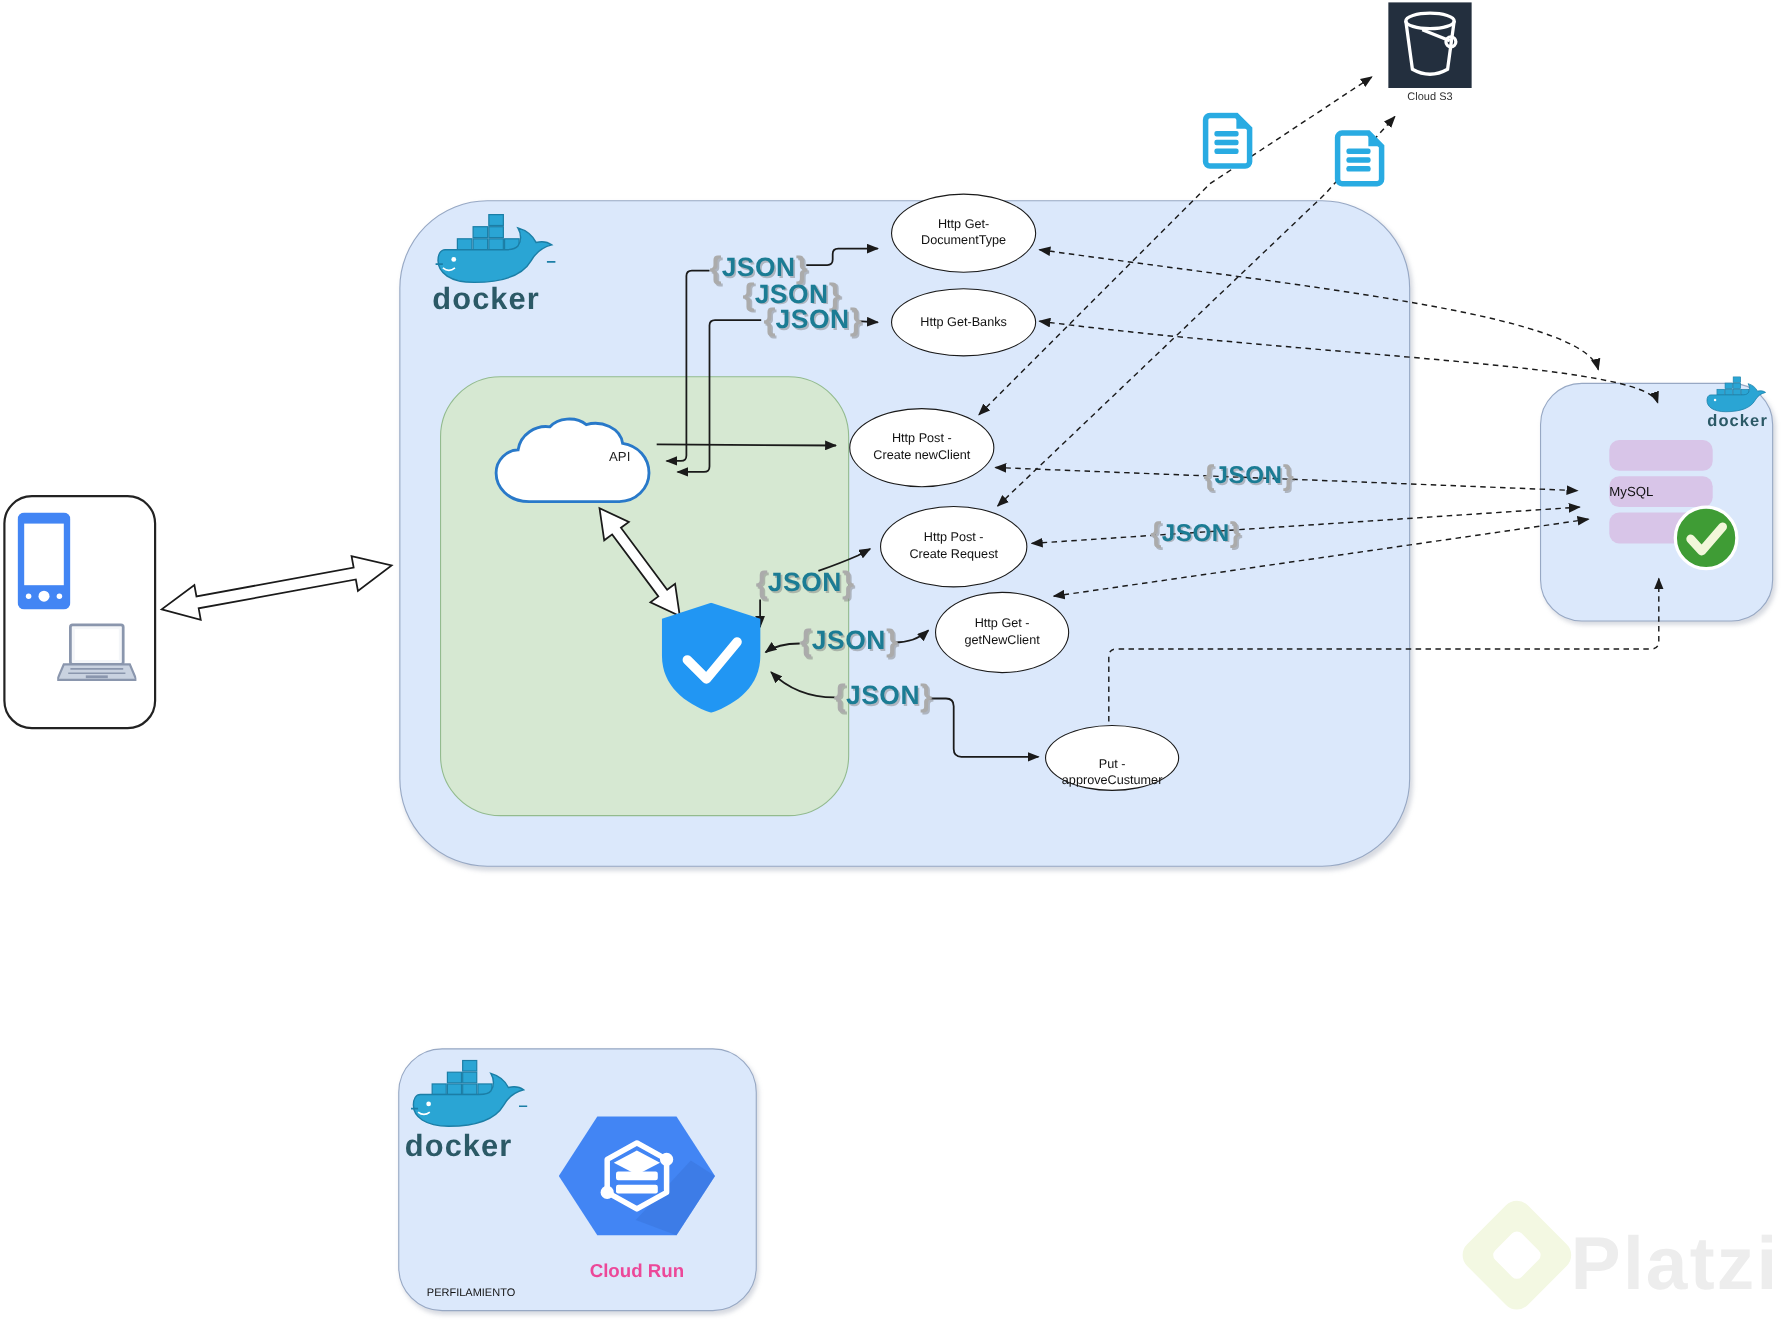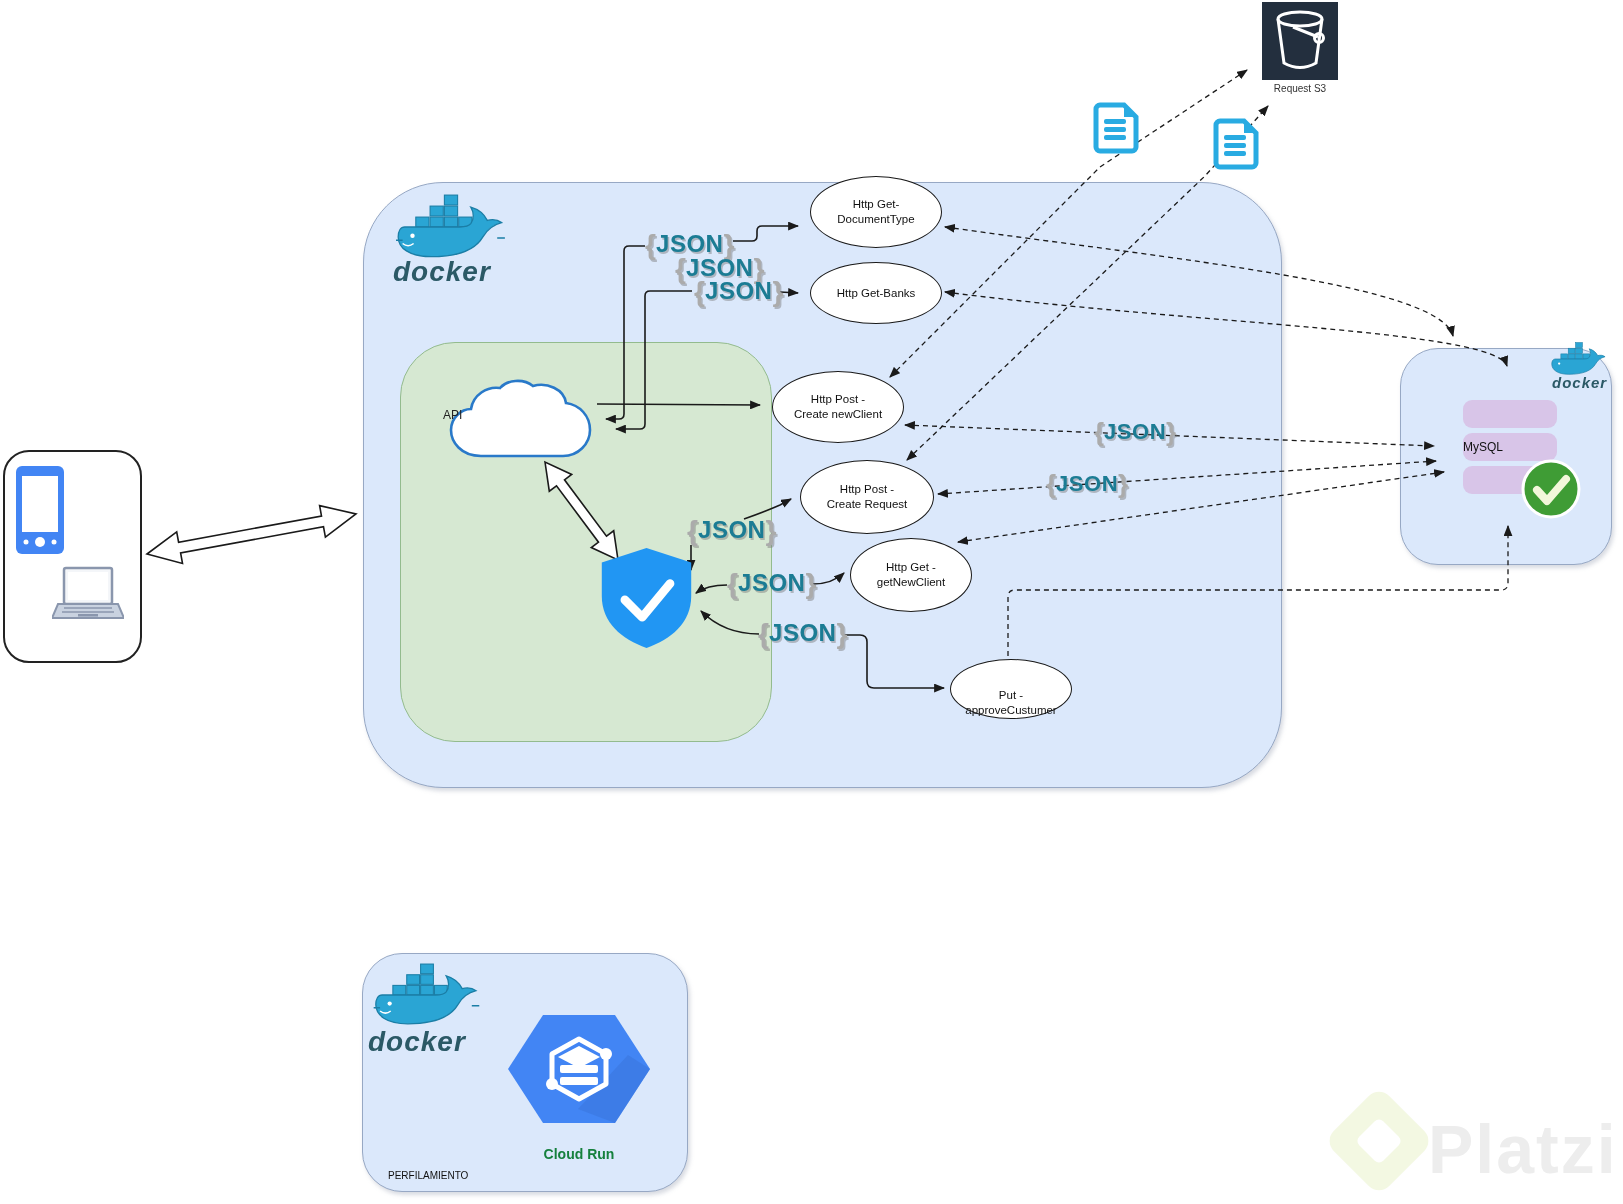--- a/index.html
+++ b/index.html
@@ -9,21 +9,21 @@
   .blue-box{background:#dbe8fb;border:1.5px solid #97a8c4;box-shadow:2px 3px 4px rgba(140,150,170,.35);}
   .green-box{background:#d6e8d2;border:1.5px solid #93bb8e;}
   .white-box{background:#ffffff;border:2px solid #222;}
   .ellipse{position:absolute;background:#ffffff;border:1.4px solid #1a1a1a;border-radius:50%;
            display:flex;align-items:center;justify-content:center;text-align:center;
            font-size:11.5px;line-height:1.3;color:#111;z-index:6;}
   .json{position:absolute;font-weight:bold;z-index:7;white-space:nowrap;
         text-shadow:1.5px 1.5px 0 rgba(120,120,120,.45);}
   .json .brace{color:#ababab;font-size:1.18em;vertical-align:-0.06em;}
   .json .word{color:#1b7c94;letter-spacing:.5px;}
-  .docker-word{position:absolute;font-weight:bold;color:#2b5966;letter-spacing:1px;z-index:6;font-style:italic;}
+  .docker-word{position:absolute;font-weight:bold;color:#2b5966;letter-spacing:1px;z-index:6;}
   .lbl{position:absolute;z-index:7;}
   svg.overlay{position:absolute;left:0;top:0;z-index:4;}
   .icon{position:absolute;z-index:6;}
   .bar{position:absolute;width:94px;height:28px;border-radius:9px;background:#d8c5e8;z-index:5;}
   .mysql-text{position:absolute;z-index:6;font-size:12px;color:#111;width:94px;}
   .watermark-text{position:absolute;font-size:68px;font-weight:bold;color:#ededed;z-index:1;letter-spacing:2px;}
   .wm-diamond{position:absolute;width:78px;height:78px;background:#f3f8e2;transform:rotate(45deg);border-radius:14px;z-index:1;}
   .wm-diamond-inner{position:absolute;width:34px;height:34px;background:#ffffff;transform:rotate(45deg);border-radius:6px;z-index:2;}
 </style>
 </head>
@@ -78,21 +78,21 @@
 
 <svg class="icon" style="left:1262px;top:2px;" width="76" height="78" viewBox="0 0 76 78">
   <rect x="0" y="0" width="76" height="78" fill="#232f3e"></rect>
   <g fill="none" stroke="#ffffff" stroke-width="3">
     <ellipse cx="38" cy="17" rx="22" ry="7"></ellipse>
     <path d="M16,17 L22,61 Q38,70 54,61 L60,17"></path>
     <path d="M31,25 L56,35"></path>
     <circle cx="57" cy="36" r="4.5"></circle>
   </g>
 </svg>
-<div class="lbl" style="left:1250px;top:83px;width:100px;text-align:center;font-size:10px;color:#333;">Request S3</div>
+<div class="lbl" style="left:1250px;top:83px;width:100px;text-align:center;font-size:10px;color:#333;">Cloud S3</div>
 
 <svg class="icon" style="left:1092px;top:102px;" width="48" height="52" viewBox="0 0 48 52">
   <path d="M8,3 h24 l12,12 v30 a4,4 0 0 1 -4,4 h-32 a4,4 0 0 1 -4,-4 v-38 a4,4 0 0 1 4,-4 z" fill="#ffffff" stroke="#29abe2" stroke-width="5"></path>
   <path d="M32,3 l12,12 h-12 z" fill="#29abe2"></path>
   <g fill="#29abe2">
       <rect x="12" y="17" width="22" height="5" rx="2"></rect>
       <rect x="12" y="25" width="22" height="5" rx="2"></rect>
       <rect x="12" y="33" width="22" height="5" rx="2"></rect>
     </g>
 </svg>
@@ -151,21 +151,21 @@
       <rect x="57" y="21" width="12" height="9"></rect>
   </g>
   <path d="M8,30 C4,30 2,34 2,39 C2,49 12,57 32,57 C56,57 72,51 79,39 C83,32 88,28 96,26 C92,23 87,23 83,24 C80,18 75,14 68,12 C71,17 71,23 68,27 C66,29.5 62,30 58,30 Z" fill="#2aa5d4" stroke="#1b7ea6" stroke-width="1.2"></path>
   <circle cx="15" cy="38" r="2" fill="#ffffff"></circle>
 </svg>
 <div class="docker-word" style="left:1552px;top:374px;font-size:15px;">docker</div>
 
 <svg class="icon" style="left:443px;top:378px;" width="155" height="85" viewBox="0 0 155 85">
   <path d="M38,78 C18,78 8,64 8,52 C8,40 18,31 28,31 C30,17 44,8 57,10 C64,2 80,0 90,8 C104,4 121,11 123,25 C137,27 147,38 147,52 C147,66 135,78 120,78 Z" fill="#ffffff" stroke="#2979c9" stroke-width="2.6"></path>
 </svg>
-<div class="lbl" style="left:443px;top:408px;width:130px;text-align:left;font-size:12px;color:#222;">API</div>
+<div class="lbl" style="left:443px;top:408px;width:130px;text-align:right;font-size:12px;color:#222;">API</div>
 
 <svg class="icon" style="left:600px;top:548px;" width="93" height="100" viewBox="0 0 93 104">
   <path d="M46.5,0 L93,15 V50 C93,78 72,95 46.5,104 C21,95 0,78 0,50 V15 Z" fill="#2196f3"></path>
   <path d="M24,54 L42,72 L71,37" fill="none" stroke="#ffffff" stroke-width="9" stroke-linecap="round" stroke-linejoin="round"></path>
 </svg>
 
 <div class="ellipse" style="left:810px;top:176px;width:130px;height:70px;align-items:center;">
   <div>
       <div>Http Get-</div>
       <div>DocumentType</div>
@@ -258,14 +258,14 @@
     <path d="M71,26 L98,41 V71 L71,86 L44,71 V41 Z"></path>
   </g>
   <g fill="#ffffff">
     <polygon points="71,33 92,44 71,55 50,44"></polygon>
     <rect x="52" y="52" width="38" height="8" rx="2"></rect>
     <rect x="52" y="64" width="38" height="8" rx="2"></rect>
     <circle cx="44" cy="71" r="6"></circle>
       <circle cx="98" cy="41" r="6"></circle>
   </g>
 </svg>
-<div class="lbl" style="left:508px;top:1146px;width:142px;text-align:center;font-size:14px;font-weight:bold;color:#15803d;">Cloud Run</div>
+<div class="lbl" style="left:508px;top:1146px;width:142px;text-align:center;font-size:17px;font-weight:bold;color:#ec4899;">Cloud Run</div>
 <div class="lbl" style="left:388px;top:1170px;font-size:10px;color:#111;">PERFILAMIENTO</div>
 
 </body></html>

